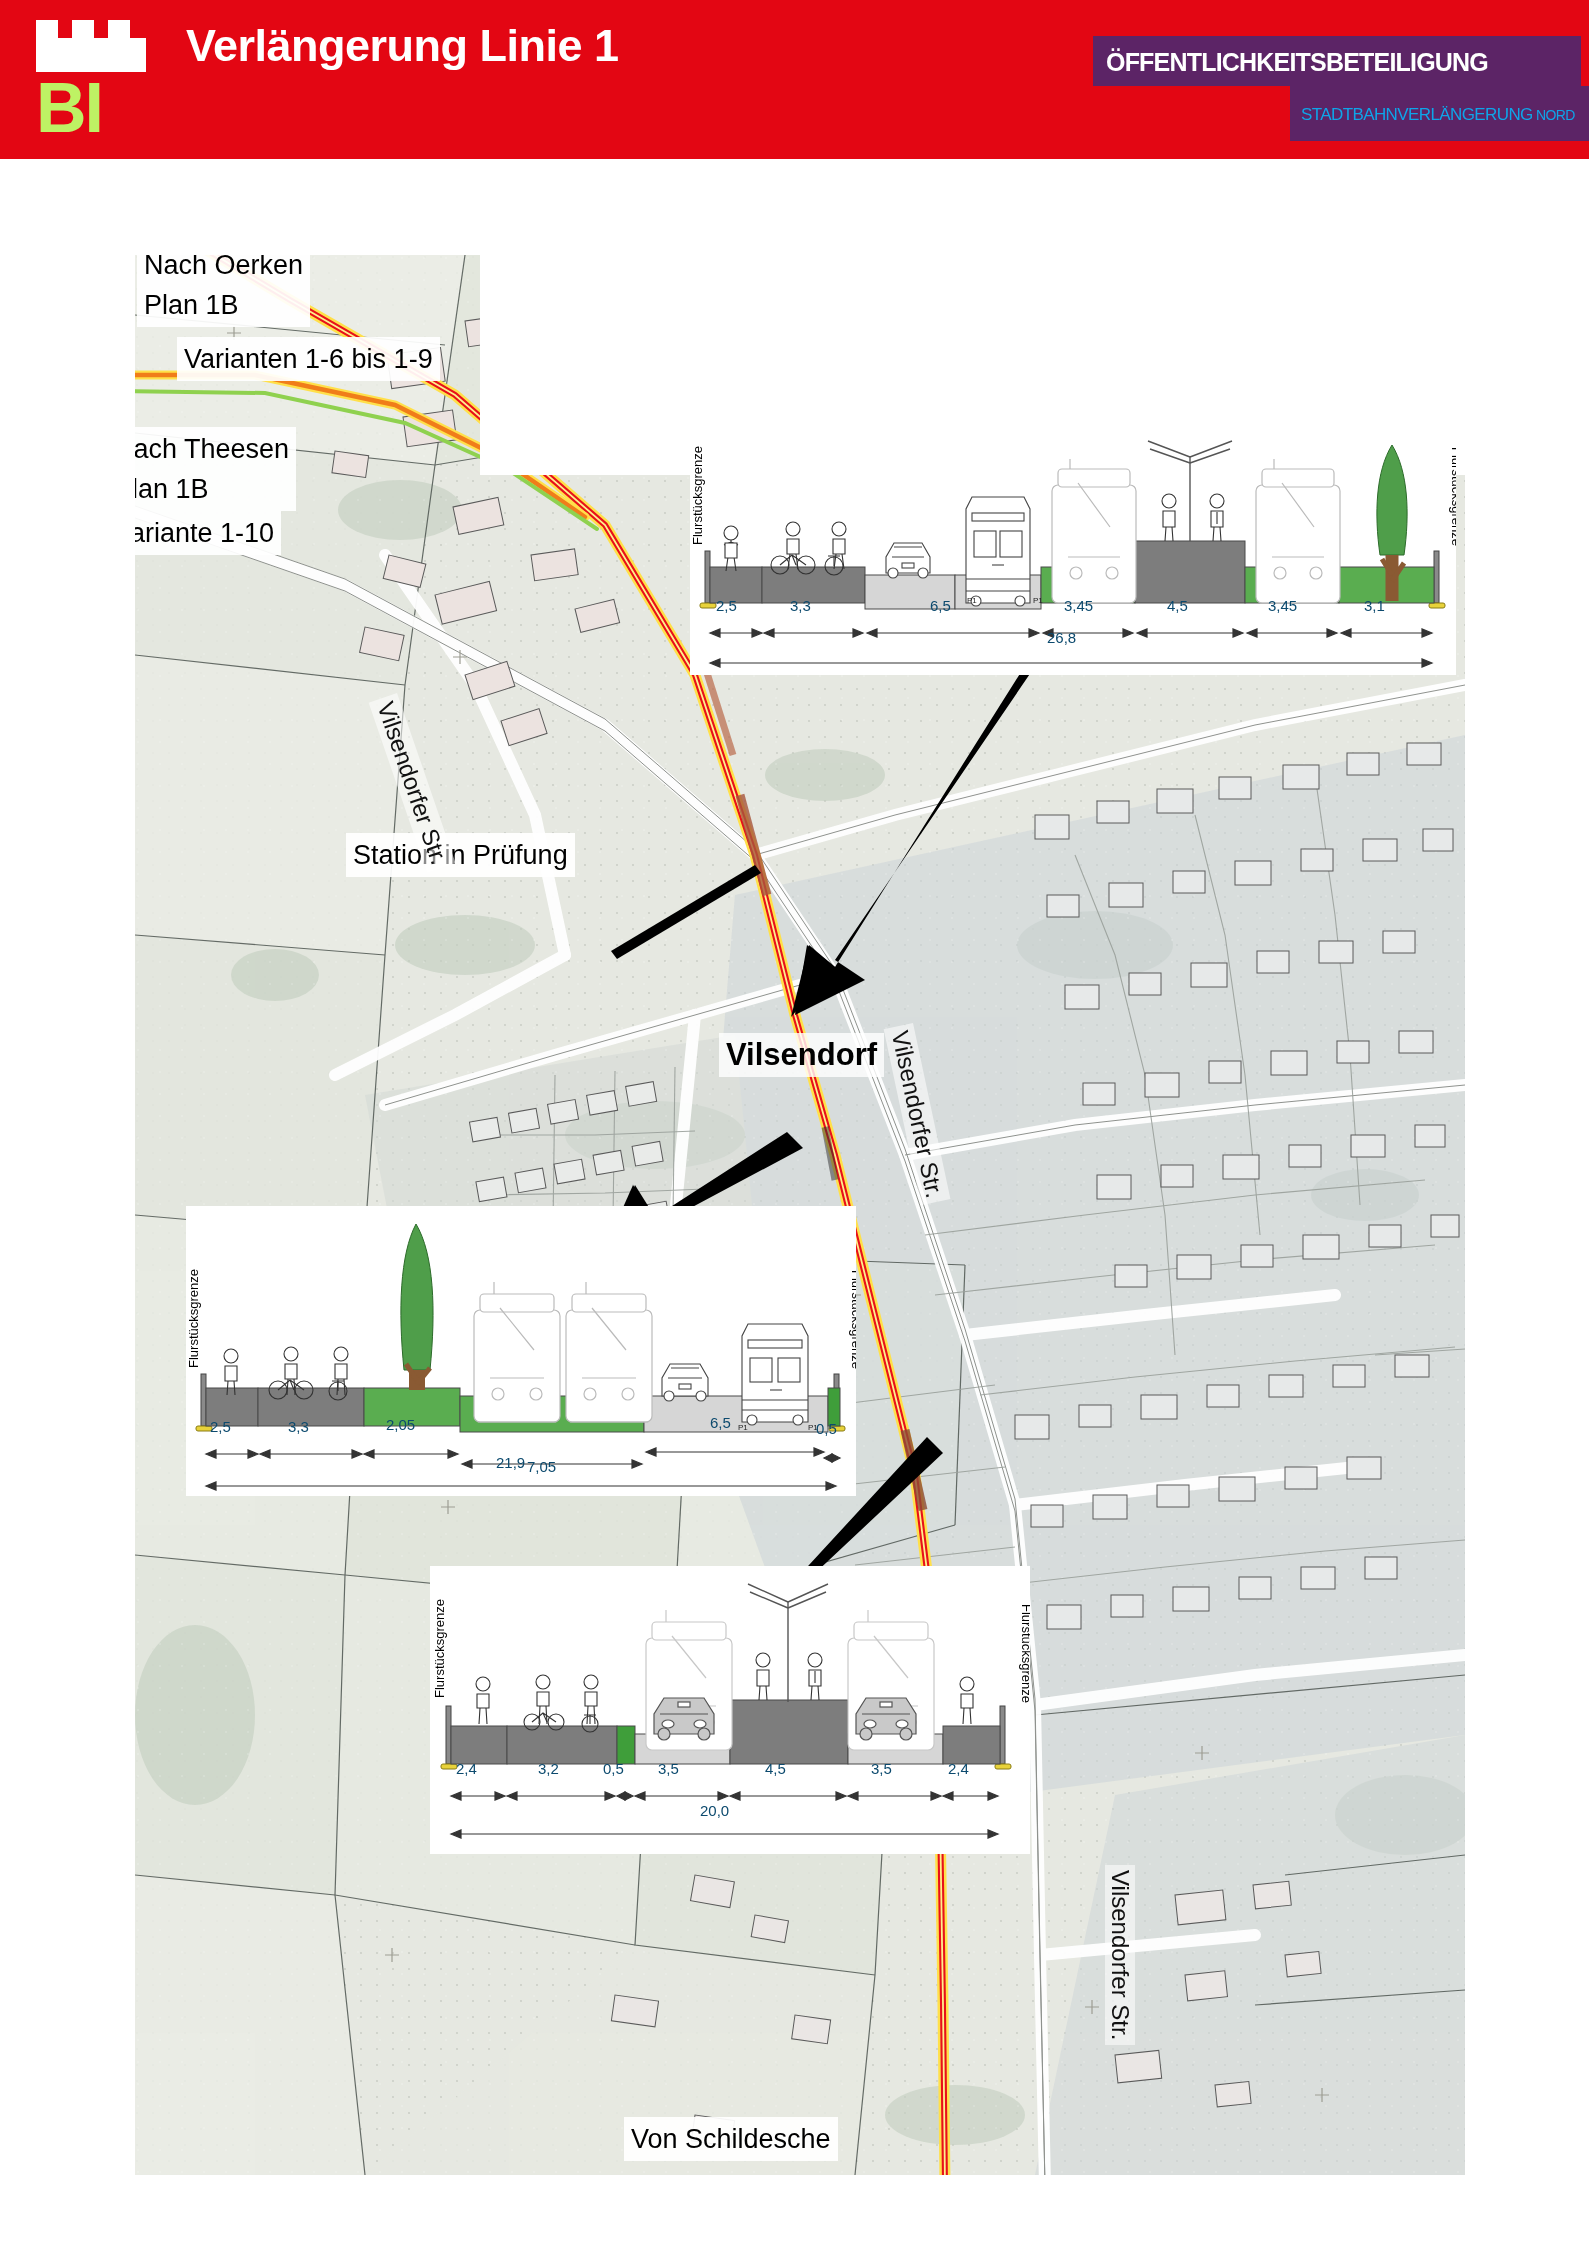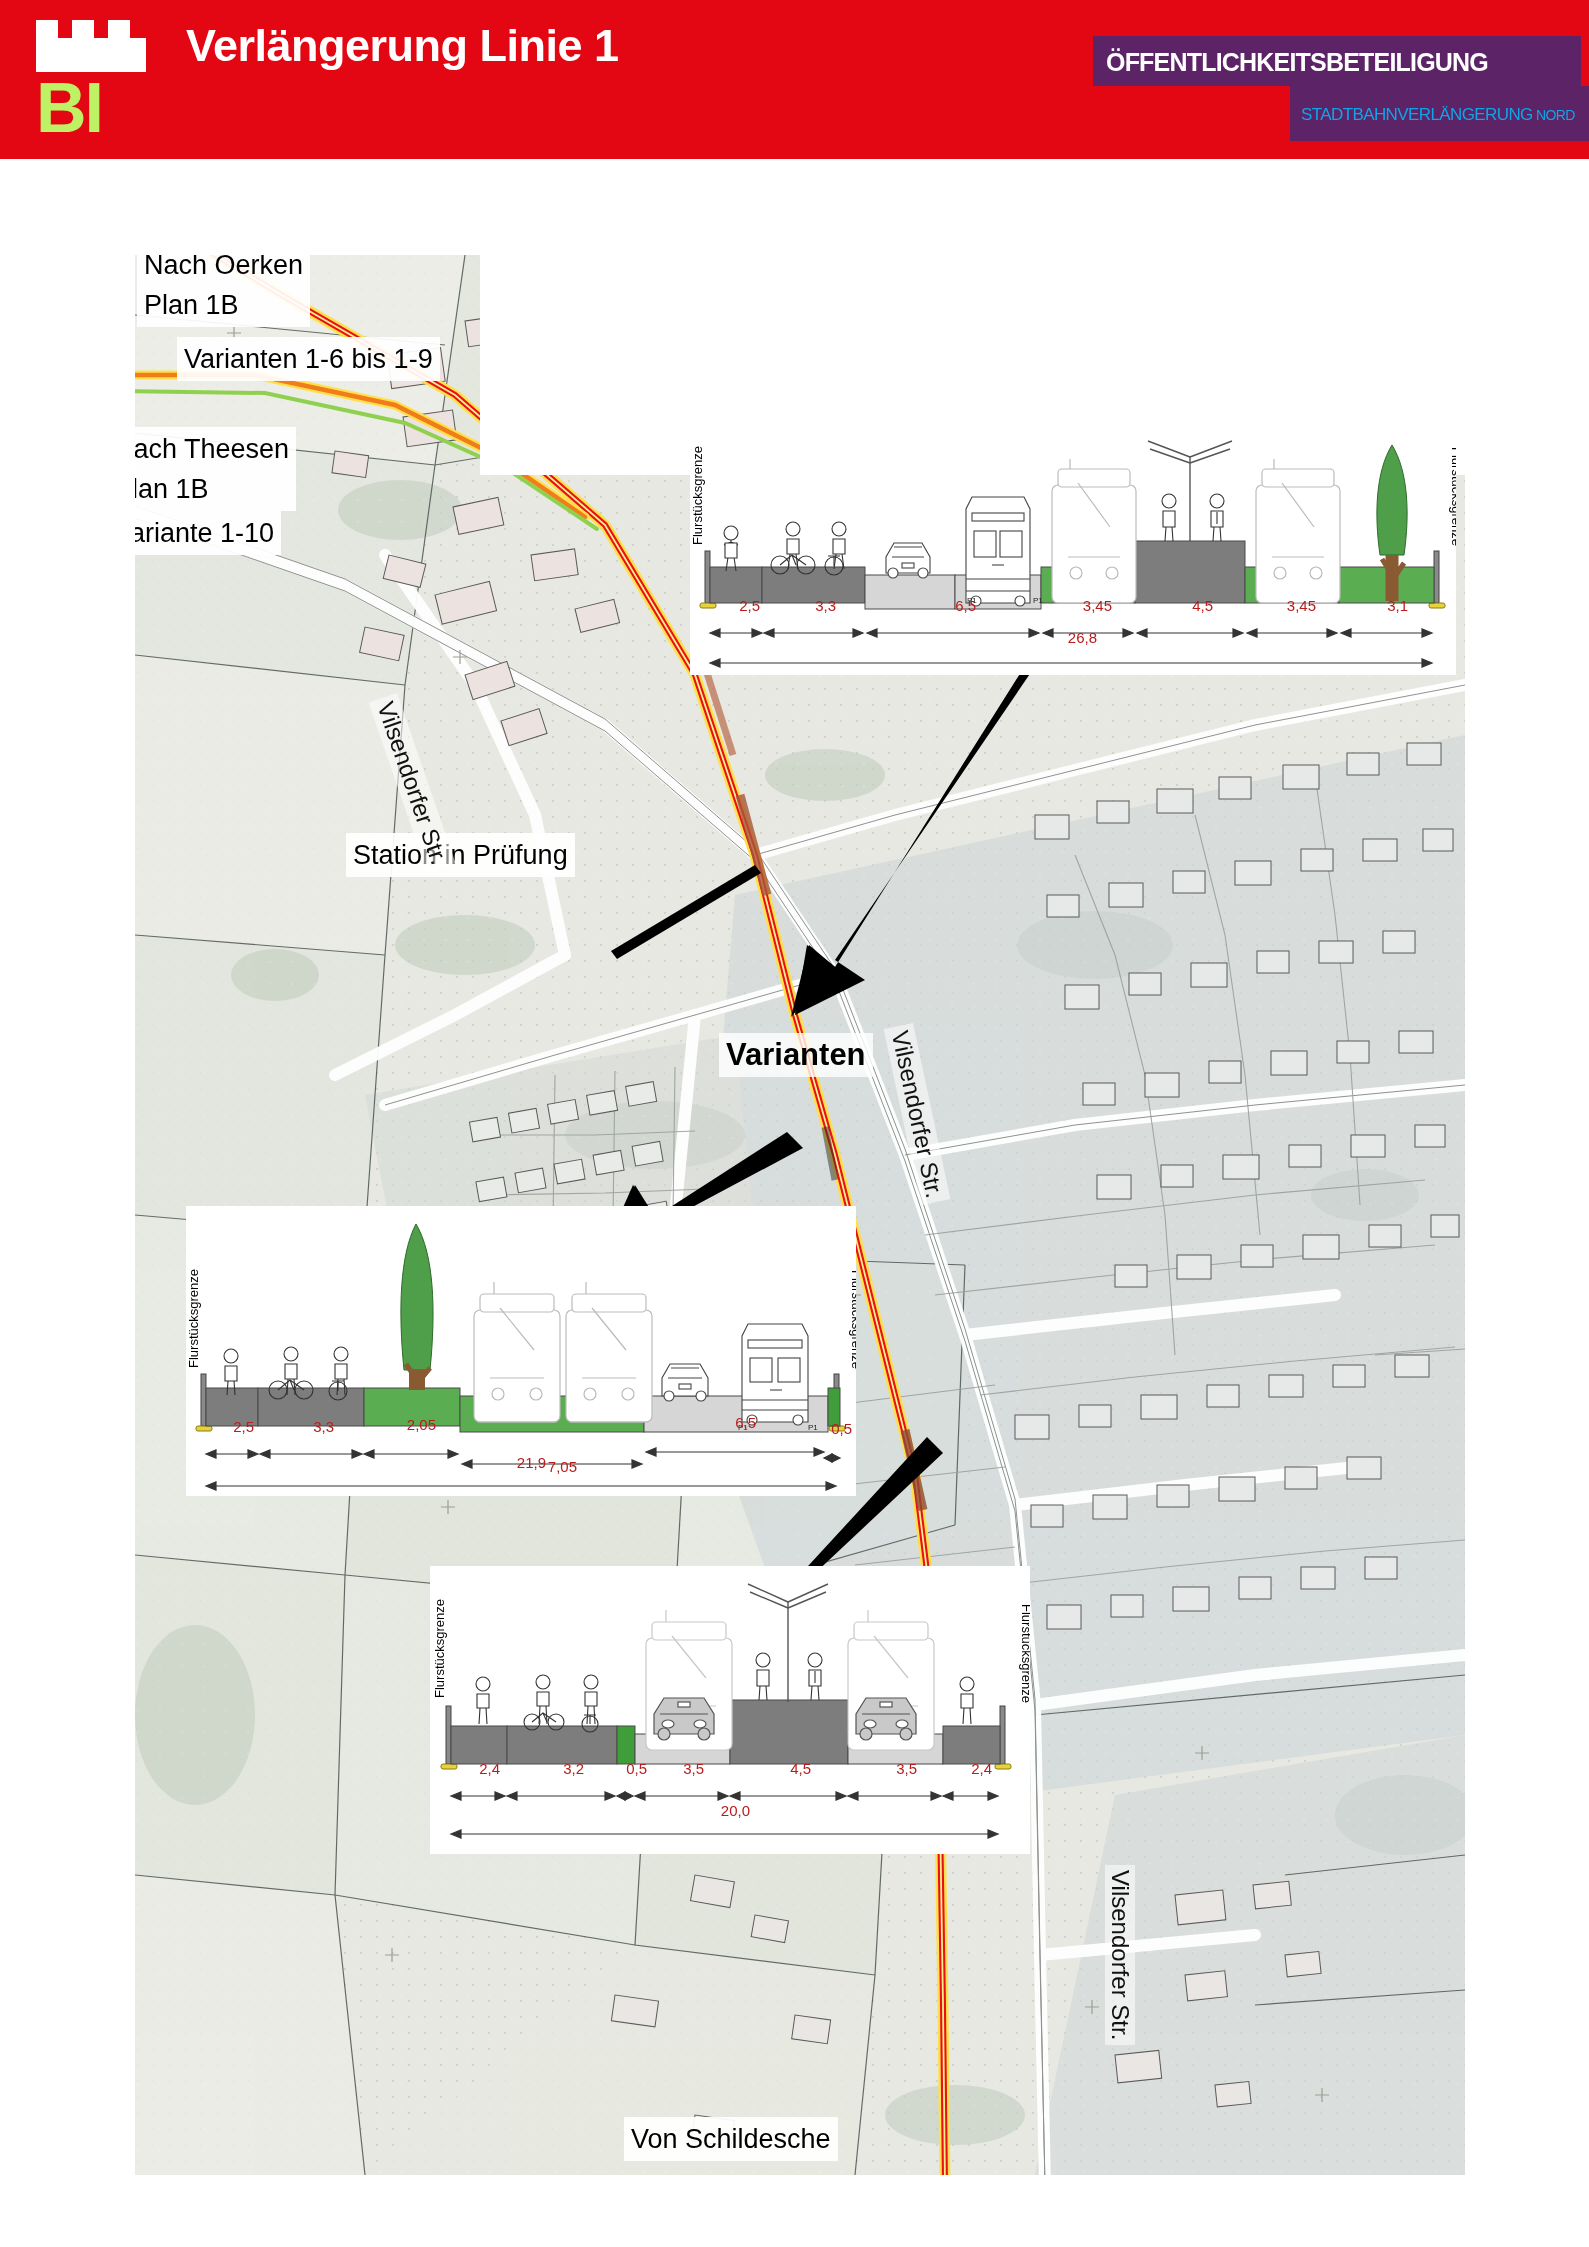--- a/index.html
+++ b/index.html
@@ -44,21 +44,21 @@
   .street-label { position:absolute; color:#111; font-size:24px; font-weight:400;
     white-space:nowrap; background:rgba(255,255,255,0.55); padding:1px 5px;
     transform-origin:left top; }
 
   
   .arrow { position:absolute; }
 
   
   .xsec { position:absolute; background:#ffffff; }
   .xs-inner { position:absolute; inset:0; }
-  .dim-num { position:absolute; font-size:15px; color:#b91c1c; text-align:right;
+  .dim-num { position:absolute; font-size:15px; color:#0c4a6e; text-align:left;
     white-space:nowrap; }
 </style>
 </head>
 <body>
 
 <div id="header">
 
   <div id="logo">
     <svg class="logo-battlement" viewBox="0 0 110 52">
       <path d="M0,0 h22 v18 h14 v-18 h22 v18 h14 v-18 h22 v18 h16 v34 H0 Z" fill="#ffffff"></path>
@@ -373,21 +373,21 @@
   <div class="map-label" style="left:42px; top:82px;">Varianten 1-6 bis 1-9</div>
 
   <div class="map-label" style="left:-28px; top:172px;">
     <div>Nach Theesen</div>
     <div>Plan 1B</div>
   </div>
   <div class="map-label" style="left:-28px; top:256px;">Variante 1-10</div>
 
   <div class="map-label" style="left:211px; top:578px;">Station in Prüfung</div>
 
-  <div class="map-label big" style="left:584px; top:778px;">Varianten</div>
+  <div class="map-label big" style="left:584px; top:778px;">Vilsendorf</div>
 
   <div class="map-label" style="left:470px; top:1862px;margin-left:19px;">Von Schildesche</div>
 
   <div class="street-label" style="left:262px; top:438px; transform:rotate(71deg);">Vilsendorfer Str.</div>
   <div class="street-label" style="left:778px; top:768px; transform:rotate(78deg);">Vilsendorfer Str.</div>
   <div class="street-label" style="left:1000px; top:1610px; transform:rotate(90deg);">Vilsendorfer Str.</div>
 
   <svg class="arrow" style="left:0; top:0; width:1330px; height:1920px;" viewBox="0 0 1330 1920">
     <g fill="#000000">
 

